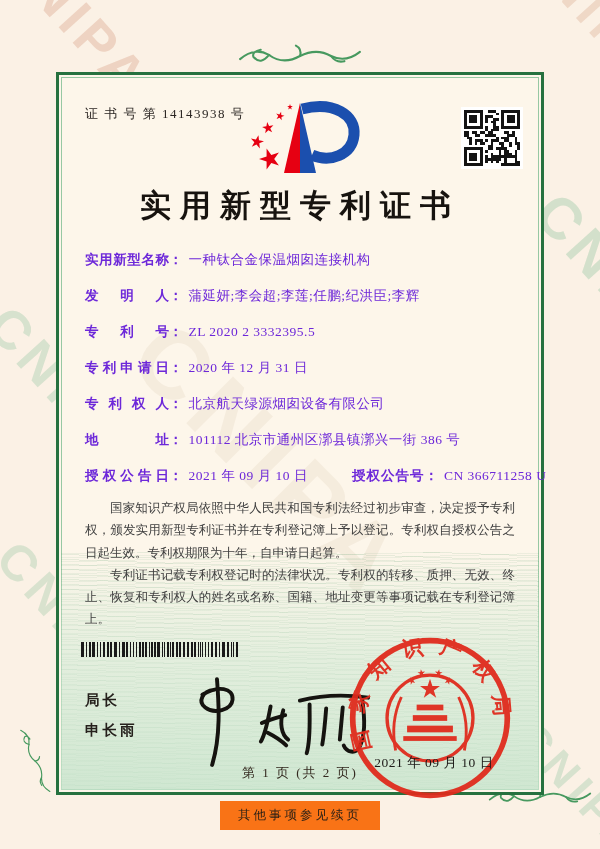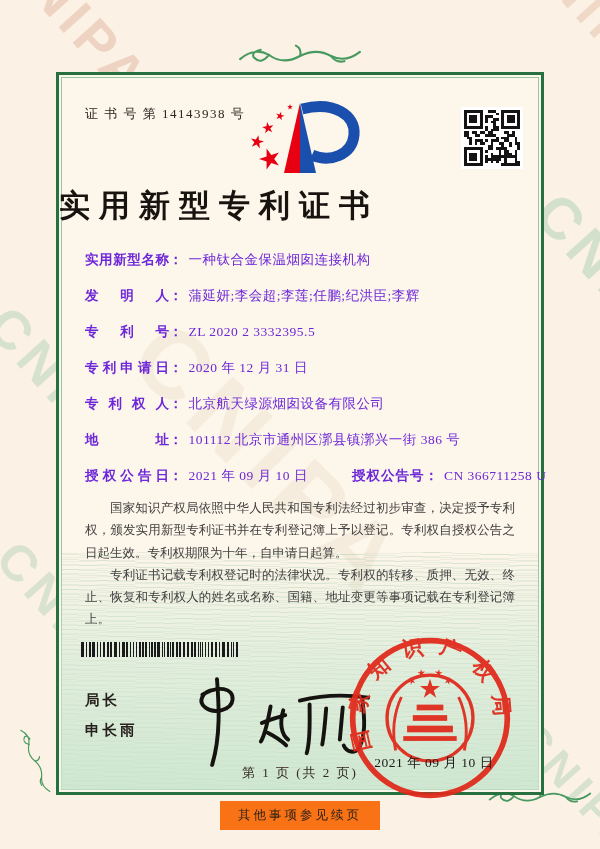--- a/index.html
+++ b/index.html
@@ -37,21 +37,21 @@
   .ghost-wm{position:absolute;left:40px;top:330px;font-size:96px;z-index:0;
       font-family:"Liberation Sans","DejaVu Sans",sans-serif;font-weight:bold;
       color:rgba(190,168,138,.13);transform:rotate(45deg);letter-spacing:10px;pointer-events:none;}
 
   .cert-no{position:absolute;left:26px;top:30px;font-size:13px;letter-spacing:1.5px;color:#2b2623;z-index:2;text-align:right;}
 
   .logo{position:absolute;left:50%;margin-left:-66px;top:22px;width:132px;height:80px;z-index:2;}
   .qr{position:absolute;right:18px;top:32px;width:56px;height:56px;background:#fff;padding:3px;z-index:2;}
   .qr svg{display:block;width:100%;height:100%;shape-rendering:crispEdges;}
 
-  .title{position:absolute;left:0;right:0;top:110px;margin:0;text-align:left;
+  .title{position:absolute;left:0;right:0;top:110px;margin:0;text-align:center;
          font-size:31px;font-weight:bold;letter-spacing:9px;color:#17130f;z-index:2;}
 
   .fields{position:absolute;left:26px;right:24px;top:176px;z-index:2;font-size:13.5px;color:#6d28d9;}
   .frow{margin-bottom:19px;line-height:17px;white-space:nowrap;}
   .flabel{display:inline-block;width:84px;text-align:justify;text-align-last:justify;font-weight:bold;vertical-align:top;}
   .fcolon{font-weight:bold;margin-right:6px;}
   .fvalue{letter-spacing:.5px;}
   .grant-no-group{margin-left:44px;}
   .grant-no-group .flabel{width:auto;letter-spacing:1px;}
 

